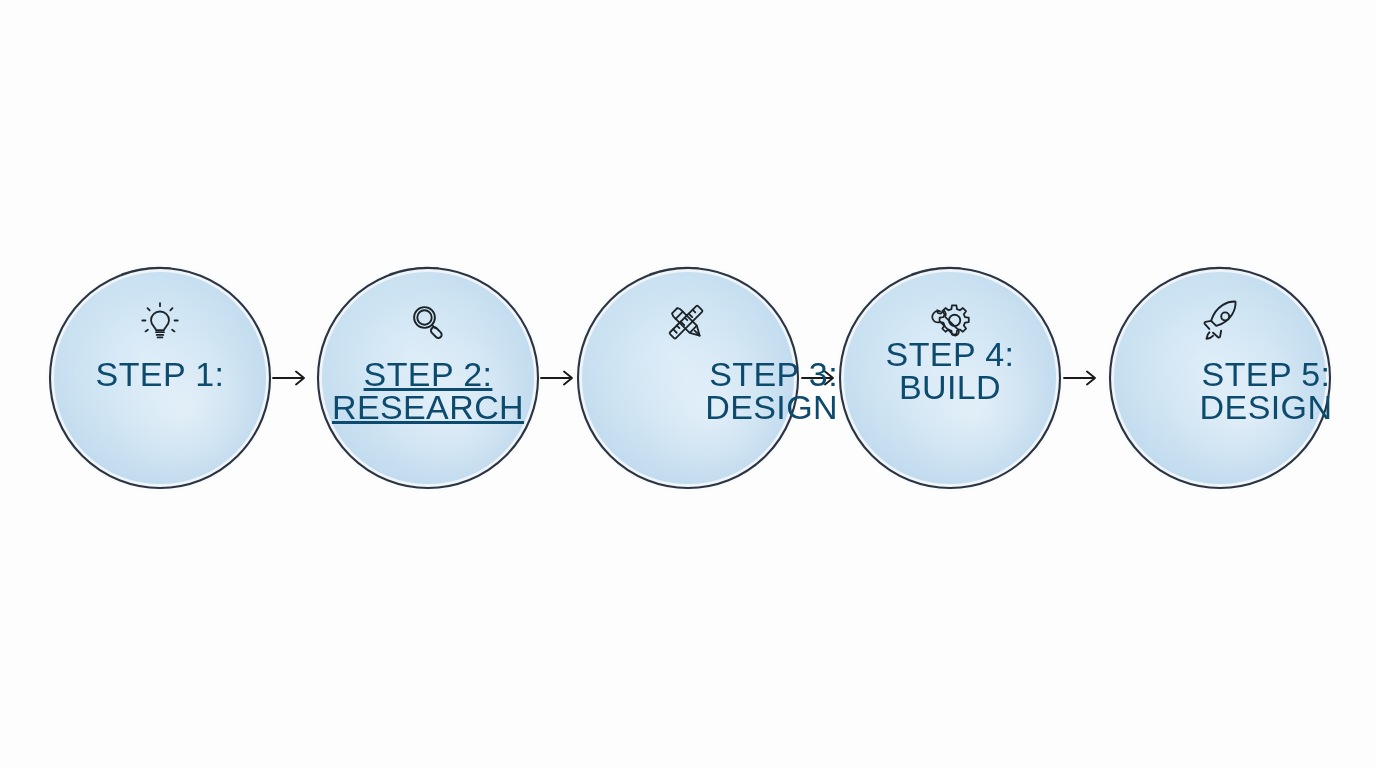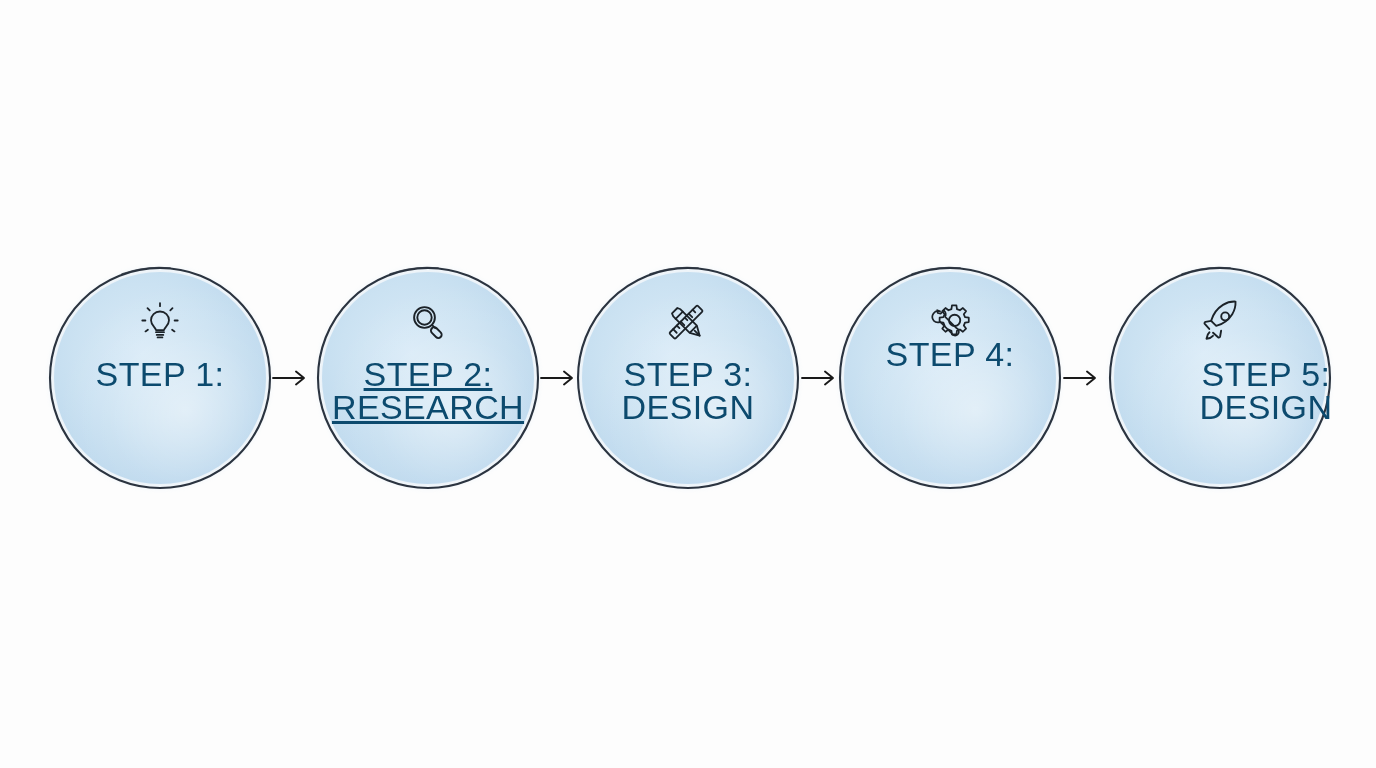--- a/index.html
+++ b/index.html
@@ -194,27 +194,28 @@
 
   <div class="step-label" style="left:10px; top:358px; width:300px;">
     <span class="line1">STEP 1:</span>
   </div>
 
   <div class="step-label" style="left:278px; top:358px; width:300px;text-decoration:underline;">
     <span class="line1">STEP 2:</span>
     <span class="line2">RESEARCH</span>
   </div>
 
-  <div class="step-label" style="left:538px; top:358px; width:300px;">
+  <div class="step-label" style="left:538px; top:358px; width:300px;text-align:right;">
     <span class="line1">STEP 3:</span>
     <span class="line2">DESIGN</span>
   </div>
 
   <div class="step-label" style="left:800px; top:338px; width:300px;">
     <span class="line1">STEP 4:</span>
+    <span class="line2">BUILD</span>
   </div>
 
   <div class="step-label" style="left:1116px; top:358px; width:300px;">
     <span class="line1">STEP 5:</span>
     <span class="line2">DESIGN</span>
   </div>
 
 </div>
 
 </body></html>

